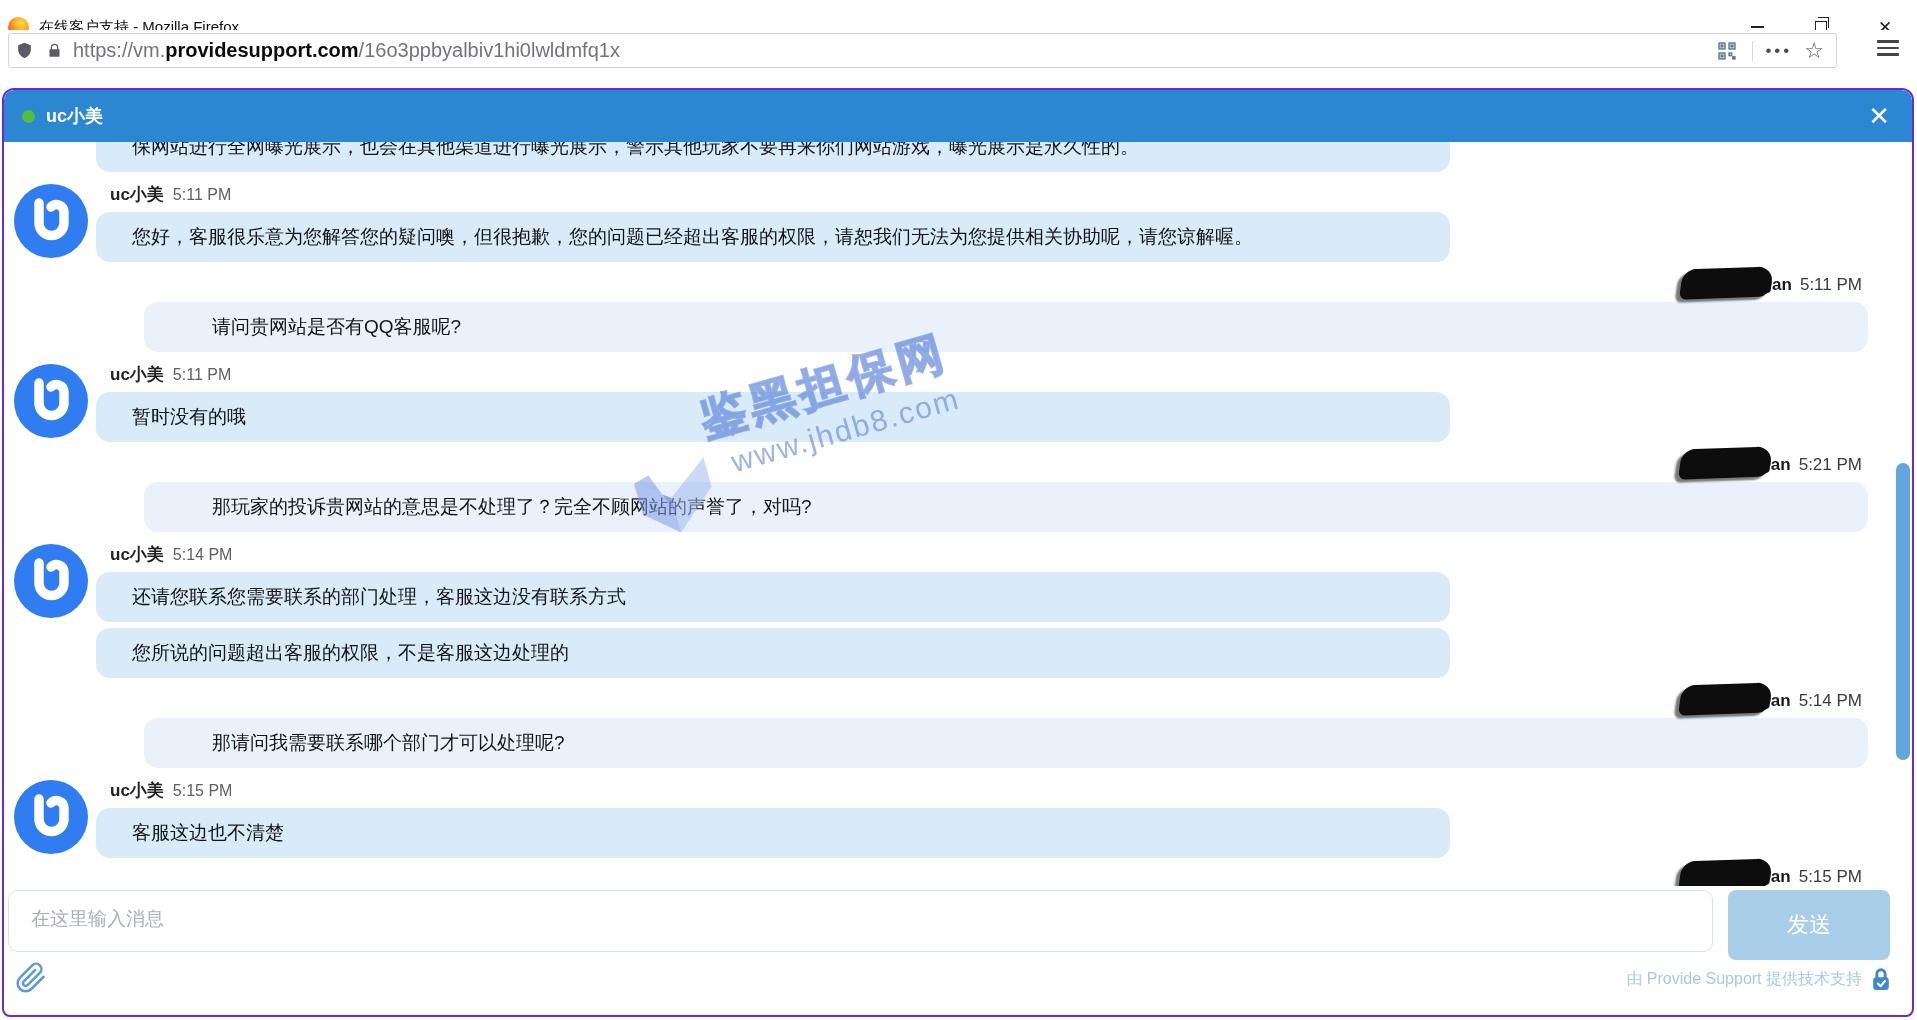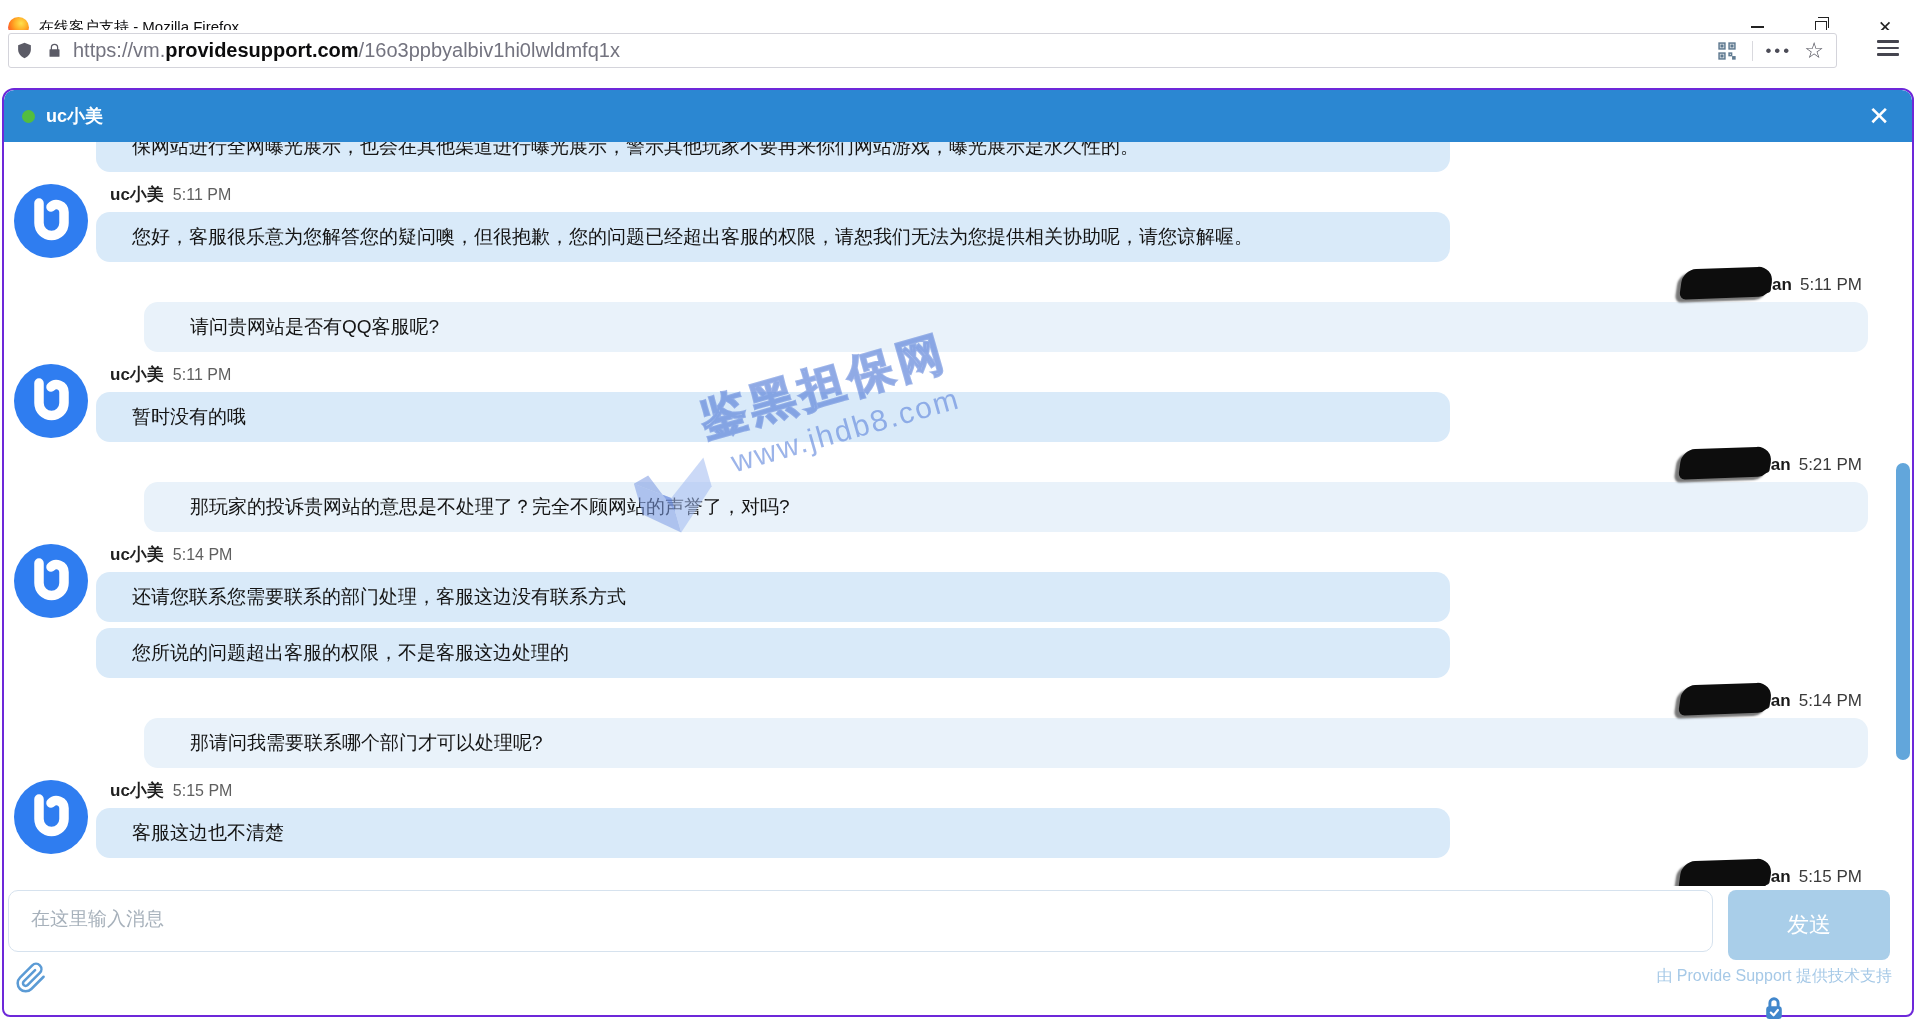--- a/index.html
+++ b/index.html
@@ -48,21 +48,21 @@
   .grp.partial{margin-top:-26px;}
   .grp.agent{position:relative;padding-left:92px;}
   .grp.partial.agent{padding-left:92px;}
   .avatar{position:absolute;left:10px;top:0;width:74px;height:74px;}
   .meta{height:22px;line-height:22px;font-size:16px;color:#6a6a6a;padding-left:14px;}
   .aname{font-weight:700;color:#1f1f1f;font-size:17px;margin-right:9px;}
   .time{font-size:16px;color:#5f5f5f;}
   .bubble{border-radius:14px;font-size:19px;line-height:24px;color:#141414;margin-top:6px;
           padding:13px 30px 13px 36px;min-height:24px;white-space:nowrap;overflow:hidden;}
   .agent-bubble{background:#d9eaf9;margin-right:462px;}
-  .user-bubble{background:#e9f2fa;margin-left:140px;margin-right:44px;padding-left:46px;}
+  .user-bubble{background:#e9f2fa;margin-left:140px;margin-right:44px;padding-left:68px;}
   .user-meta{text-align:right;padding:0 50px 0 0;color:#2a2a2a;}
   .user-meta .time{color:#3a3a3a;font-size:17px;}
   .redacted{position:relative;display:inline-block;margin-right:8px;}
   .uname{font-weight:700;color:#1a1a1a;font-size:17px;}
   .blob{position:absolute;left:-20px;right:20px;top:-6px;bottom:-2px;background:#0d0d0d;
         border-radius:13px 16px 11px 7px;transform:rotate(-2deg) skewX(-10deg);
         box-shadow:-4px 3px 2px rgba(10,10,10,.55);}
   .grp.clipped{margin-top:8px;}
 
   
@@ -78,21 +78,21 @@
 
   
   .composer-input{position:absolute;left:8px;top:890px;width:1705px;height:62px;box-sizing:border-box;
                   border:1px solid #d6e2ee;border-radius:10px;padding:15px 20px 0 22px;font-size:19px;
                   font-family:"Liberation Sans","DejaVu Sans",sans-serif;resize:none;outline:none;color:#333;}
   .composer-input::placeholder{color:#a7b1bb;}
   .send-btn{position:absolute;left:1728px;top:890px;width:162px;height:70px;background:#a9cee9;border:none;
             border-radius:8px;color:#fff;font-size:22px;font-family:inherit;cursor:pointer;}
   .attach-btn{position:absolute;left:14px;top:960px;width:34px;height:38px;background:none;border:none;padding:0;cursor:pointer;}
   .powered{position:absolute;right:25px;top:966px;display:flex;align-items:center;gap:8px;
-           font-size:16px;color:#a6c9e7;flex-direction:column;}
+           font-size:16px;color:#a6c9e7;}
   .powered .lock-badge{display:flex;align-items:center;}
 </style>
 </head>
 <body>
 
 <div class="screen">
 
   <div class="titlebar">
     <span class="ff-icon"></span>
     <span class="win-title">在线客户支持 - Mozilla Firefox</span>

